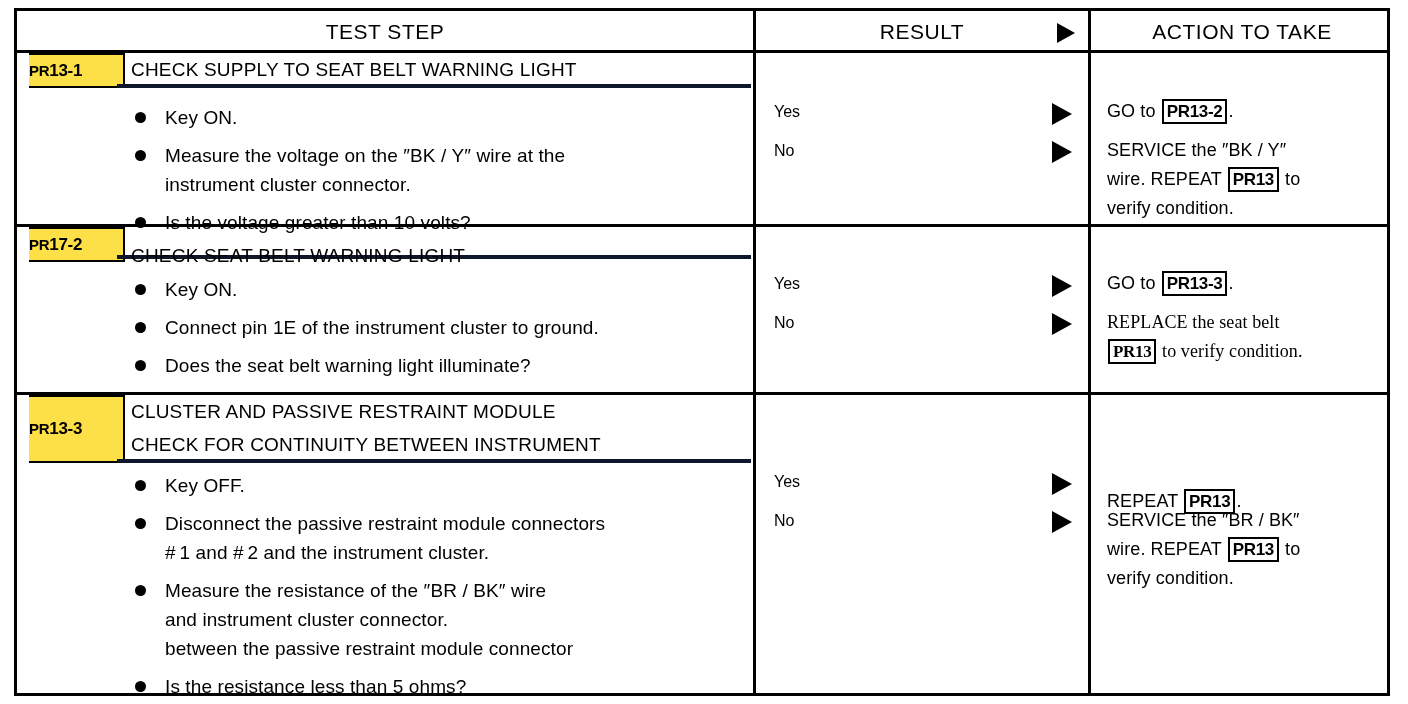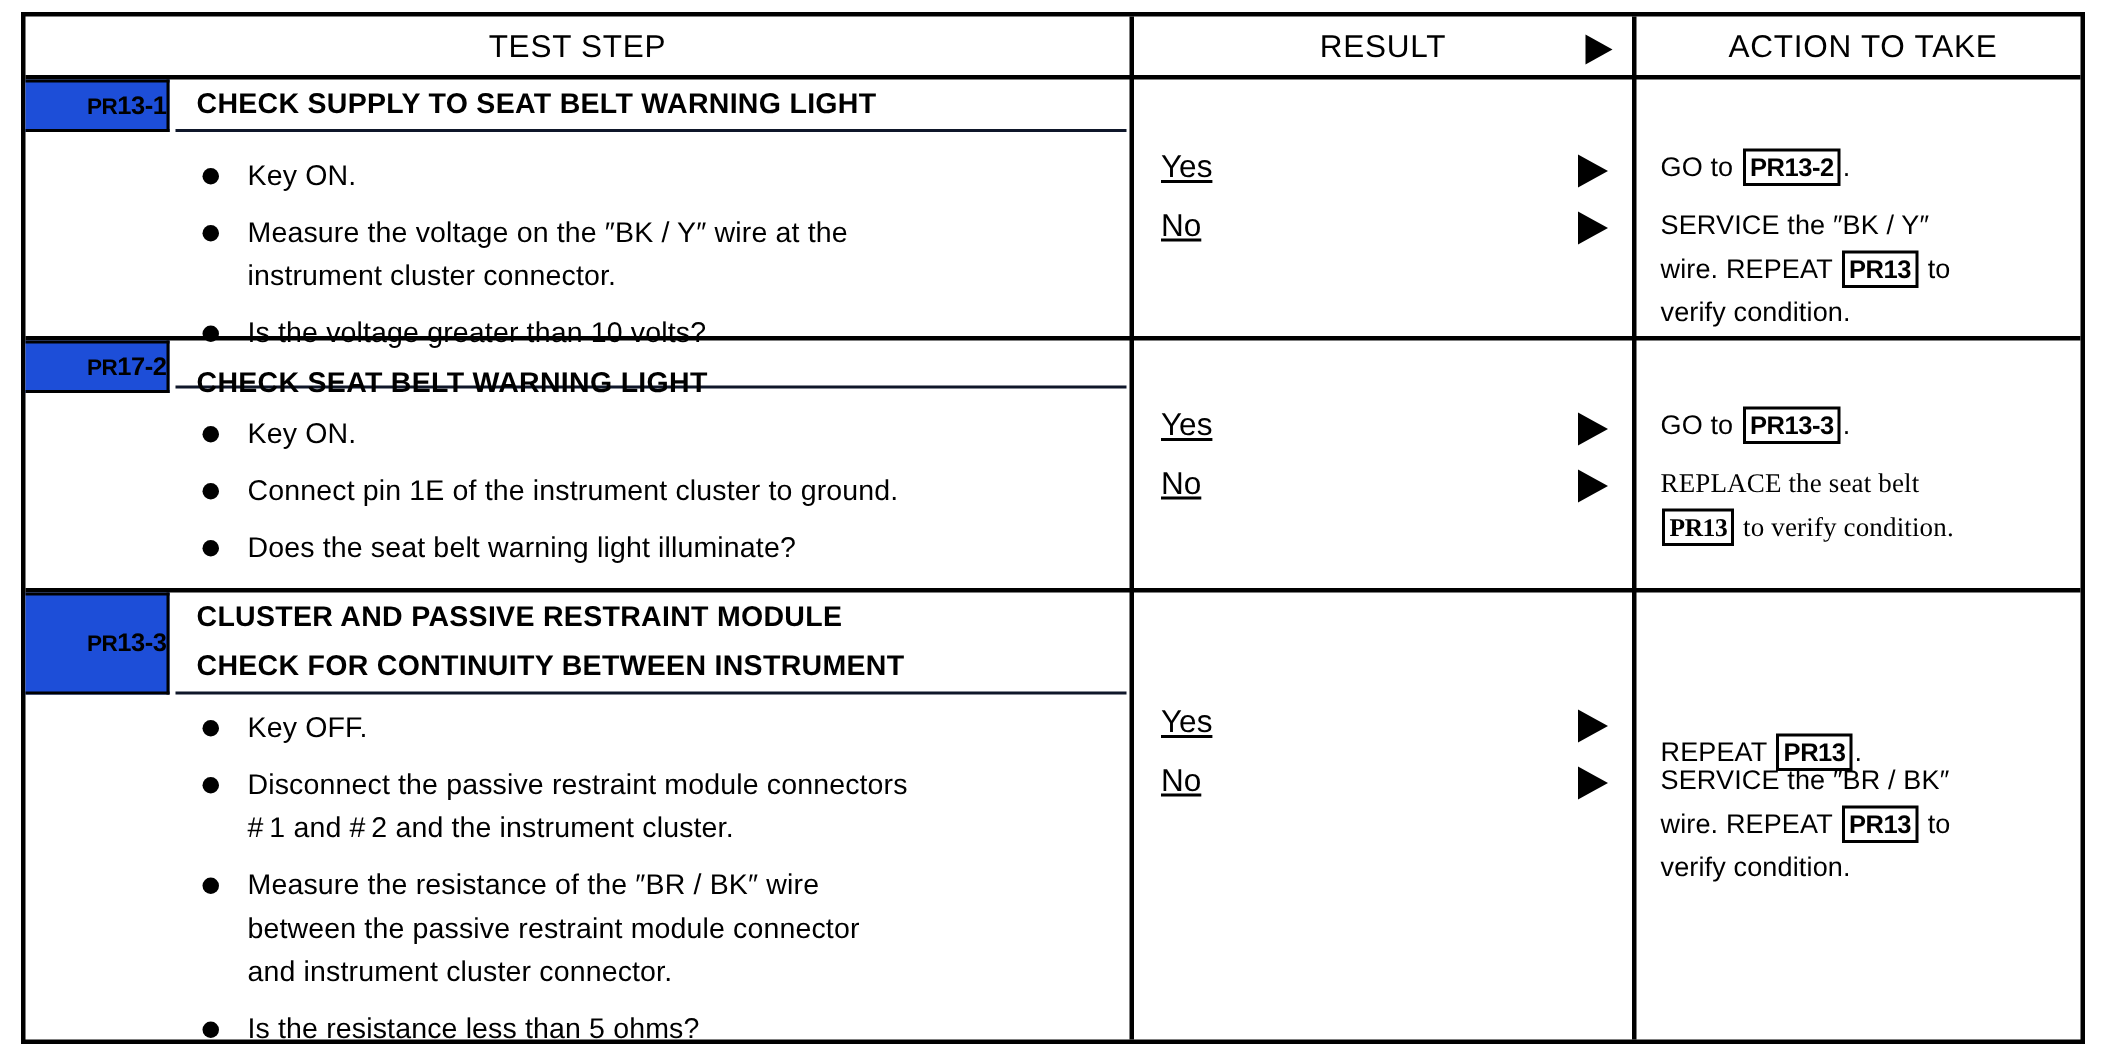--- a/index.html
+++ b/index.html
@@ -33,49 +33,49 @@
   .hdr-result{left:739px;width:332px;}
   .hdr-action{left:1074px;width:302px;}
   .hdr-arrow{
     position:absolute;top:12px;left:1040px;width:0;height:0;
     border-top:10px solid transparent;border-bottom:10px solid transparent;
     border-left:18px solid #000;
   }
 
   
   .step-box{
-    position:absolute;left:0px;width:96px;
+    position:absolute;left:12px;width:96px;
     border:2px solid #000;border-left:none;box-sizing:border-box;
-    background:#1d4ed8;text-align:right;white-space:nowrap;
+    background:#fde047;text-align:left;white-space:nowrap;
   }
   .step-box .pfx{font-weight:bold;font-size:15px;letter-spacing:-.3px;}
   .step-box .num{font-weight:bold;font-size:17px;letter-spacing:-.3px;}
 
   
   .step-title{
     position:absolute;left:100px;width:634px;box-sizing:border-box;
-    border-bottom:2px solid #0f172a;
+    border-bottom:4px solid #0f172a;
     padding-left:14px;
-    font-size:19px;font-weight:bold;letter-spacing:.2px;
+    font-size:19px;font-weight:normal;letter-spacing:.2px;
   }
   .step-title div{line-height:33px;white-space:nowrap;}
 
   
   .bullets{position:absolute;left:100px;width:634px;}
   .bullet{position:relative;padding-left:48px;margin-bottom:9px;}
   .bullet .dot{
     position:absolute;left:18px;top:9px;width:11px;height:11px;
     border-radius:50%;background:#000;
   }
   .bullet .txt{font-size:19px;line-height:29px;letter-spacing:.1px;}
   .bullet .txt span{display:block;white-space:nowrap;}
 
   
   .res{
-    position:absolute;left:757px;font-size:21px;line-height:26px;text-decoration:underline;
+    position:absolute;left:757px;font-size:16px;line-height:26px;
   }
 
   
   .act-arrow{
     position:absolute;left:1035px;width:0;height:0;
     border-top:11px solid transparent;border-bottom:11px solid transparent;
     border-left:20px solid #000;
   }
 
   
@@ -149,21 +149,21 @@
       </div>
       <div class="hdiv" style="top: 381px;"></div>
       <div class="step-box" style="top: 384px; height: 68px; line-height: 64px;"><span class="pfx">PR</span><span class="num">13-3</span></div>
       <div class="step-title" style="top: 384px; height: 68px;">
         <div>CLUSTER AND PASSIVE RESTRAINT MODULE</div>
         <div>CHECK FOR CONTINUITY BETWEEN INSTRUMENT</div>
       </div>
       <div class="bullets" style="top: 460px;">
         <div class="bullet"><span class="dot"></span><span class="txt"><span>Key OFF.</span></span></div>
         <div class="bullet"><span class="dot"></span><span class="txt"><span>Disconnect the passive restraint module connectors</span><span># 1 and # 2 and the instrument cluster.</span></span></div>
-        <div class="bullet"><span class="dot"></span><span class="txt"><span>Measure the resistance of the ″BR / BK″ wire</span><span>between the passive restraint module connector</span><span>and instrument cluster connector.</span></span></div>
+        <div class="bullet"><span class="dot"></span><span class="txt"><span>Measure the resistance of the ″BR / BK″ wire</span><span>and instrument cluster connector.</span><span>between the passive restraint module connector</span></span></div>
         <div class="bullet"><span class="dot"></span><span class="txt"><span>Is the resistance less than 5 ohms?</span></span></div>
       </div>
       <div class="res" style="top: 458px;">Yes</div>
       <div class="res" style="top: 497px;">No</div>
       <div class="act-arrow" style="top: 462px;"></div>
       <div class="act" style="top: 476px;">
         <div class="ln"><span>REPEAT </span><span class="ref">PR13</span><span>.</span></div>
       </div>
       <div class="act-arrow" style="top: 500px;"></div>
       <div class="act" style="top: 495px;">

